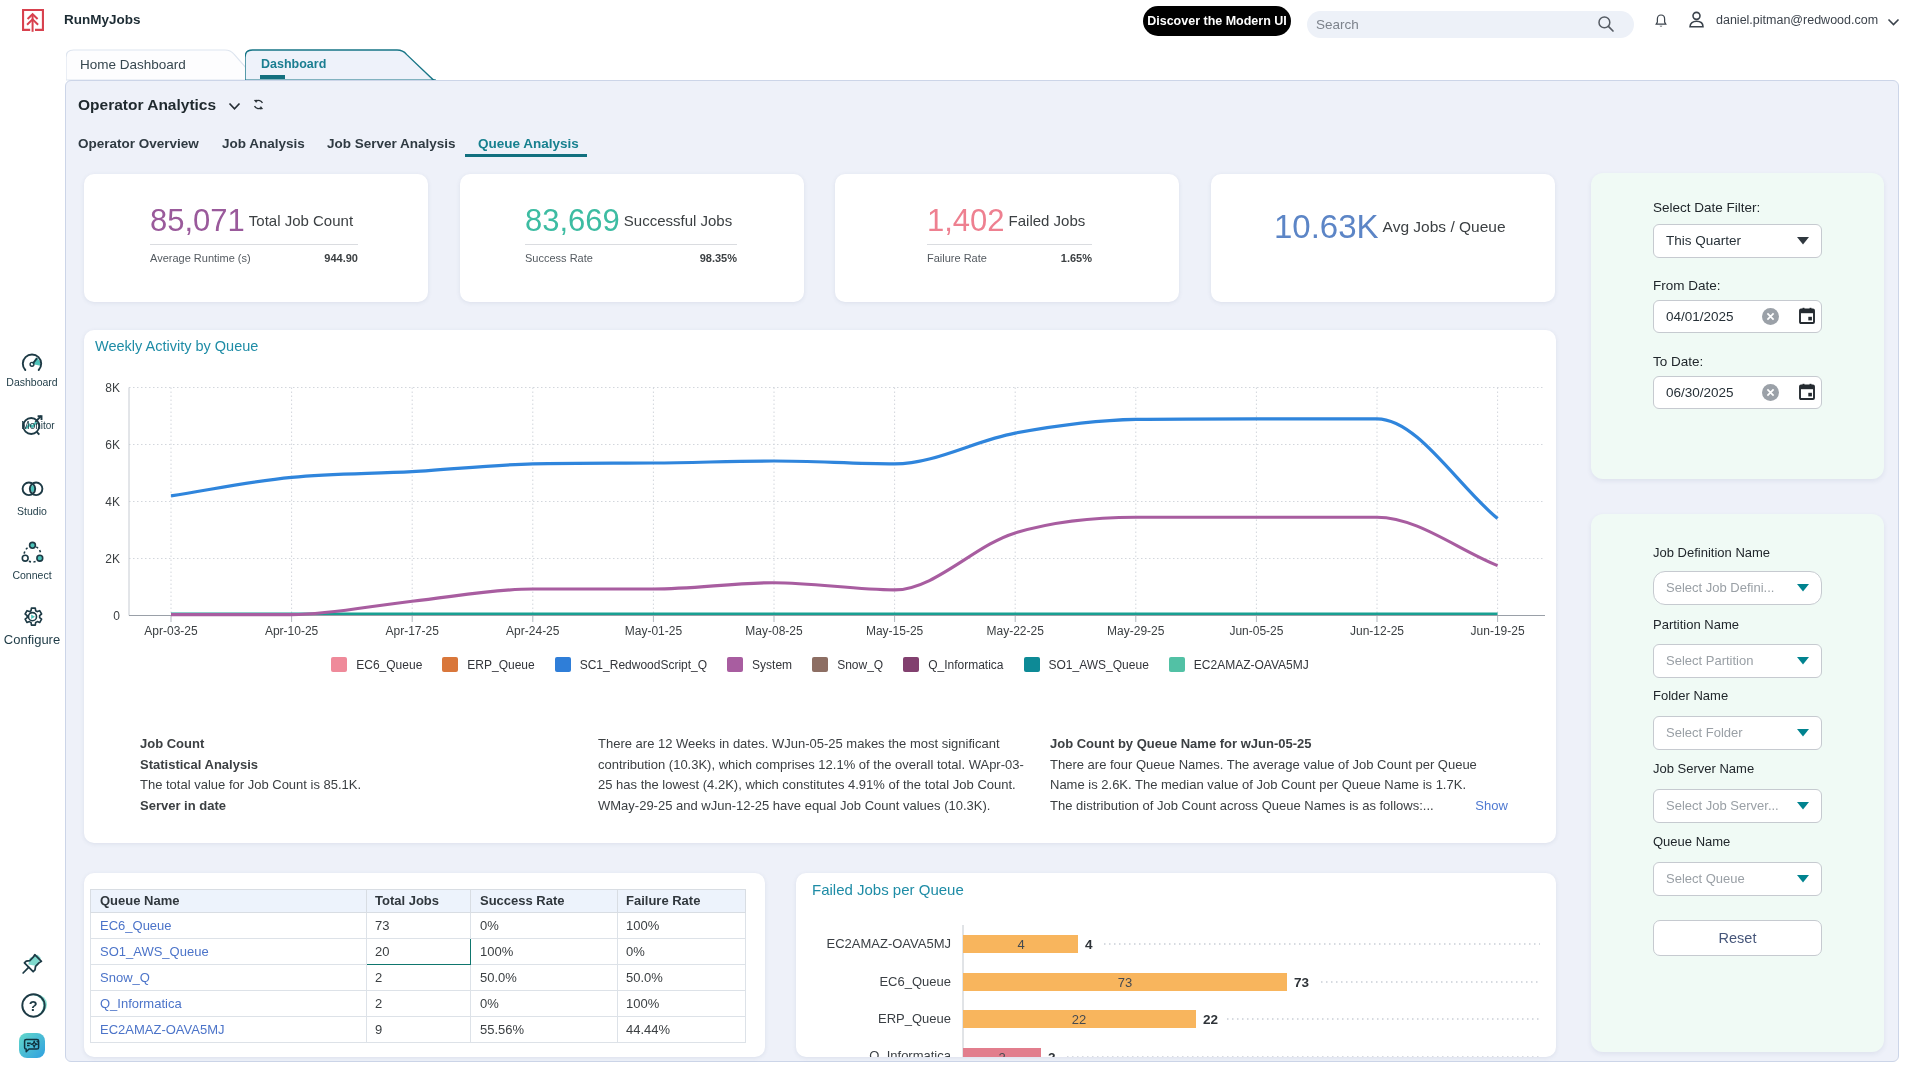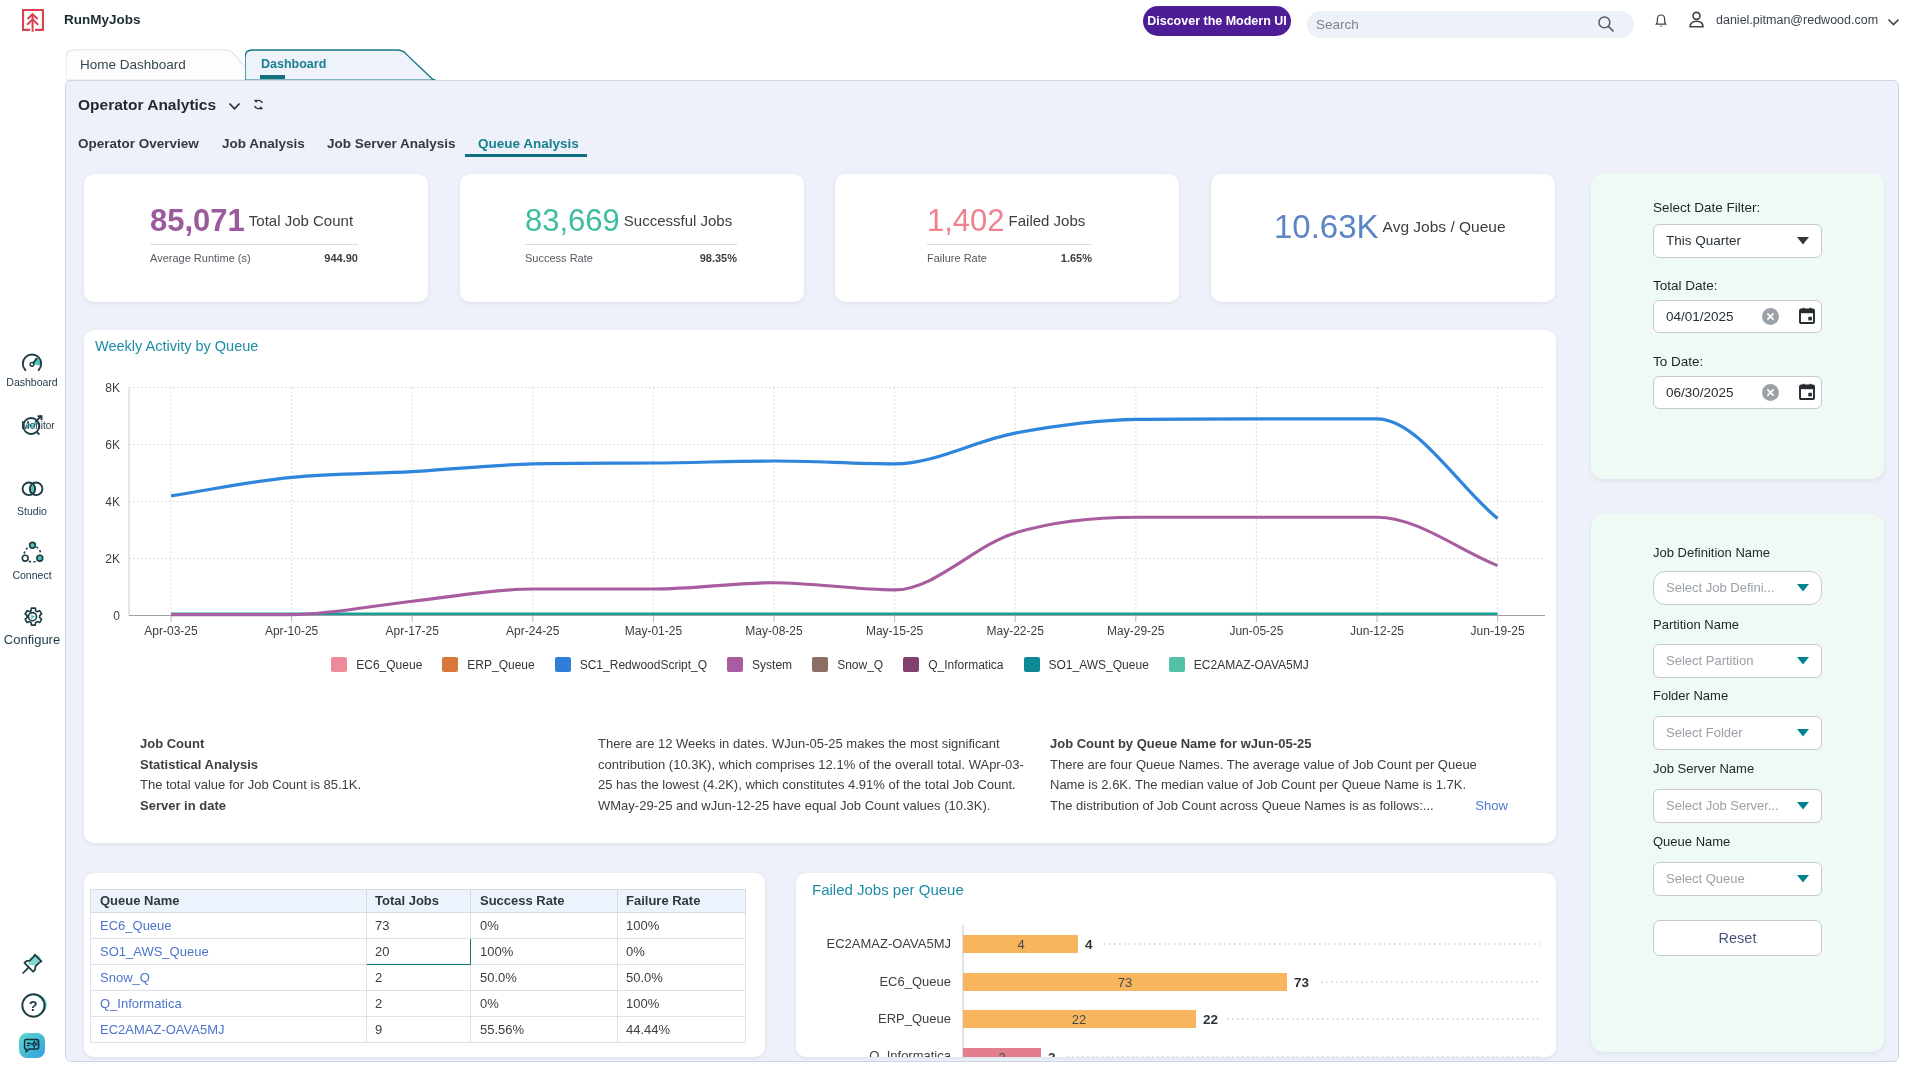--- a/index.html
+++ b/index.html
@@ -20,21 +20,21 @@
 <body>
 
 <svg class="abs" style="left:22px;top:9px" width="22" height="23" viewBox="0 0 21 22">
   <path d="M7.8,20 H1 V1 H20 V20 H12.4" fill="none" stroke="#d8414e" stroke-width="2"></path>
   <path d="M10.1,5.2 L10.1,21.8" stroke="#d8414e" stroke-width="1.9" fill="none"></path>
   <path d="M5.3,9.6 L10.1,5 L14.9,9.6" fill="none" stroke="#d8414e" stroke-width="1.9"></path>
   <path d="M4.8,15 L10.1,9.9 L15.4,15" fill="none" stroke="#d8414e" stroke-width="1.9"></path>
 </svg>
 <div class="abs" style="left:64px;top:12px;font-size:13.5px;font-weight:bold;color:#1c2b33;text-align:center;">RunMyJobs</div>
 
-<div class="abs" style="left:1143px;top:6px;width:148px;height:30px;border-radius:15px;background:#4c1d95;color:#fff;font-size:12.5px;font-weight:bold;text-align:center;line-height:30px;">Discover the Modern UI</div>
+<div class="abs" style="left:1143px;top:6px;width:148px;height:30px;border-radius:15px;background:#000000;color:#fff;font-size:12.5px;font-weight:bold;text-align:center;line-height:30px;">Discover the Modern UI</div>
 
 <div class="abs" style="left:1307px;top:11px;width:327px;height:27px;border-radius:14px;background:#edf1f8;color:#7d838c;font-size:13.5px;line-height:27px;padding-left:9px;">Search</div>
 <svg class="abs" style="left:1597px;top:15px" width="18" height="18" viewBox="0 0 18 18">
     <circle cx="7.4" cy="7.4" r="5.4" fill="none" stroke="#555b63" stroke-width="1.5"></circle>
     <line x1="11.4" y1="11.4" x2="16" y2="16" stroke="#555b63" stroke-width="1.7" stroke-linecap="round"></line>
   </svg>
 
 <svg class="abs" style="left:1654px;top:13px" width="14" height="16" viewBox="0 0 24 27">
   <path d="M12,3.2 C8.2,3.2 5.8,6.2 5.8,10 L5.8,15.5 L3.8,19 H20.2 L18.2,15.5 L18.2,10 C18.2,6.2 15.8,3.2 12,3.2 Z" fill="none" stroke="#3b434c" stroke-width="2.1"></path>
   <path d="M9.6,21.5 a2.6,2.6 0 0 0 4.8,0" fill="#3b434c"></path>
@@ -77,21 +77,21 @@
 <div class="abs" style="left:478px;top:136px;font-size:13.5px;font-weight:600;color:#17808f;">Queue Analysis</div>
 <div class="abs" style="left:465px;top:154px;width:122px;height:3px;background:#11707f;"></div>
 
 <div class="card" style="left:84px;top:174px;width:344px;height:128px;"></div>
 <div class="card" style="left:460px;top:174px;width:344px;height:128px;"></div>
 <div class="card" style="left:835px;top:174px;width:344px;height:128px;"></div>
 <div class="card" style="left:1211px;top:174px;width:344px;height:128px;"></div>
 
 <div class="abs" style="left:150px;top:204px;width:208px;">
   <div style="white-space:nowrap;display:flex;align-items:center;height:33px;">
-      <span style="font-size:31px;line-height:33px;color:#9a5a9b;font-weight:bold;">85,071</span>
+      <span style="font-size:31px;line-height:33px;color:#9a5a9b;">85,071</span>
       <span class="klabel">Total Job Count</span>
     </div>
   <div style="margin-top:7px;border-top:1px solid #dadce0;"></div>
   <div class="krow">
       <span>Average Runtime (s)</span>
       <span style="font-weight:bold;color:#3c4043;">944.90</span>
     </div>
 </div>
 <div class="abs" style="left:525px;top:204px;width:212px;">
   <div style="white-space:nowrap;display:flex;align-items:center;height:33px;">
@@ -288,21 +288,21 @@
     <line x1="268" y1="184" x2="741" y2="184"></line>
   </g>
 </svg>
 
 <div class="mint" style="left:1591px;top:173px;width:293px;height:306px;"></div>
 <div class="plabel" style="left:1653px;top:200px;">Select Date Filter:</div>
 <div class="sel" style="left:1653px;top:224px;">This Quarter</div>
 <svg class="abs" style="left:1797px;top:237px" width="12" height="8" viewBox="0 0 12 8">
     <path d="M0,0 H12 L6,7.5 Z" fill="#30383f"></path>
   </svg>
-<div class="plabel" style="left:1653px;top:278px;">Total Date:</div>
+<div class="plabel" style="left:1653px;top:278px;">From Date:</div>
 <div class="sel" style="left:1653px;top:300px;height:33px;line-height:31px;">04/01/2025</div>
 <svg class="abs" style="left:1762px;top:308px" width="17" height="17" viewBox="0 0 17 17">
     <circle cx="8.5" cy="8.5" r="8.5" fill="#9ba1a8"></circle>
     <path d="M5.4,5.4 L11.6,11.6 M11.6,5.4 L5.4,11.6" stroke="#fff" stroke-width="1.7"></path>
   </svg>
 <svg class="abs" style="left:1799px;top:307px" width="16" height="17" viewBox="0 0 16 17">
     <path d="M2,2.5 H14 Q15,2.5 15,3.5 V15 Q15,16 14,16 H2 Q1,16 1,15 V3.5 Q1,2.5 2,2.5 Z" fill="none" stroke="#252b31" stroke-width="1.9"></path>
     <rect x="1.2" y="2.8" width="13.6" height="3.4" fill="#252b31"></rect>
     <rect x="9.3" y="9.8" width="3.6" height="3.6" fill="#252b31"></rect>
     <line x1="4.5" y1="0.8" x2="4.5" y2="3.4" stroke="#252b31" stroke-width="1.9"></line>

